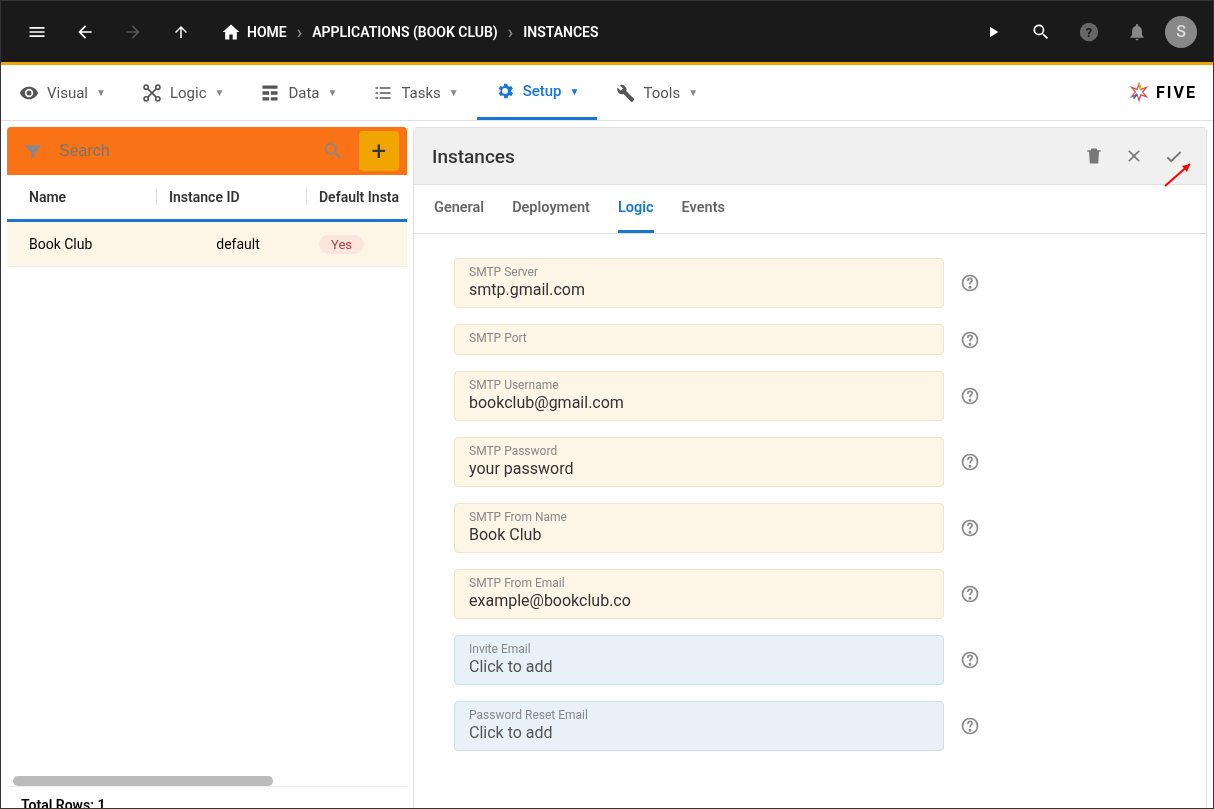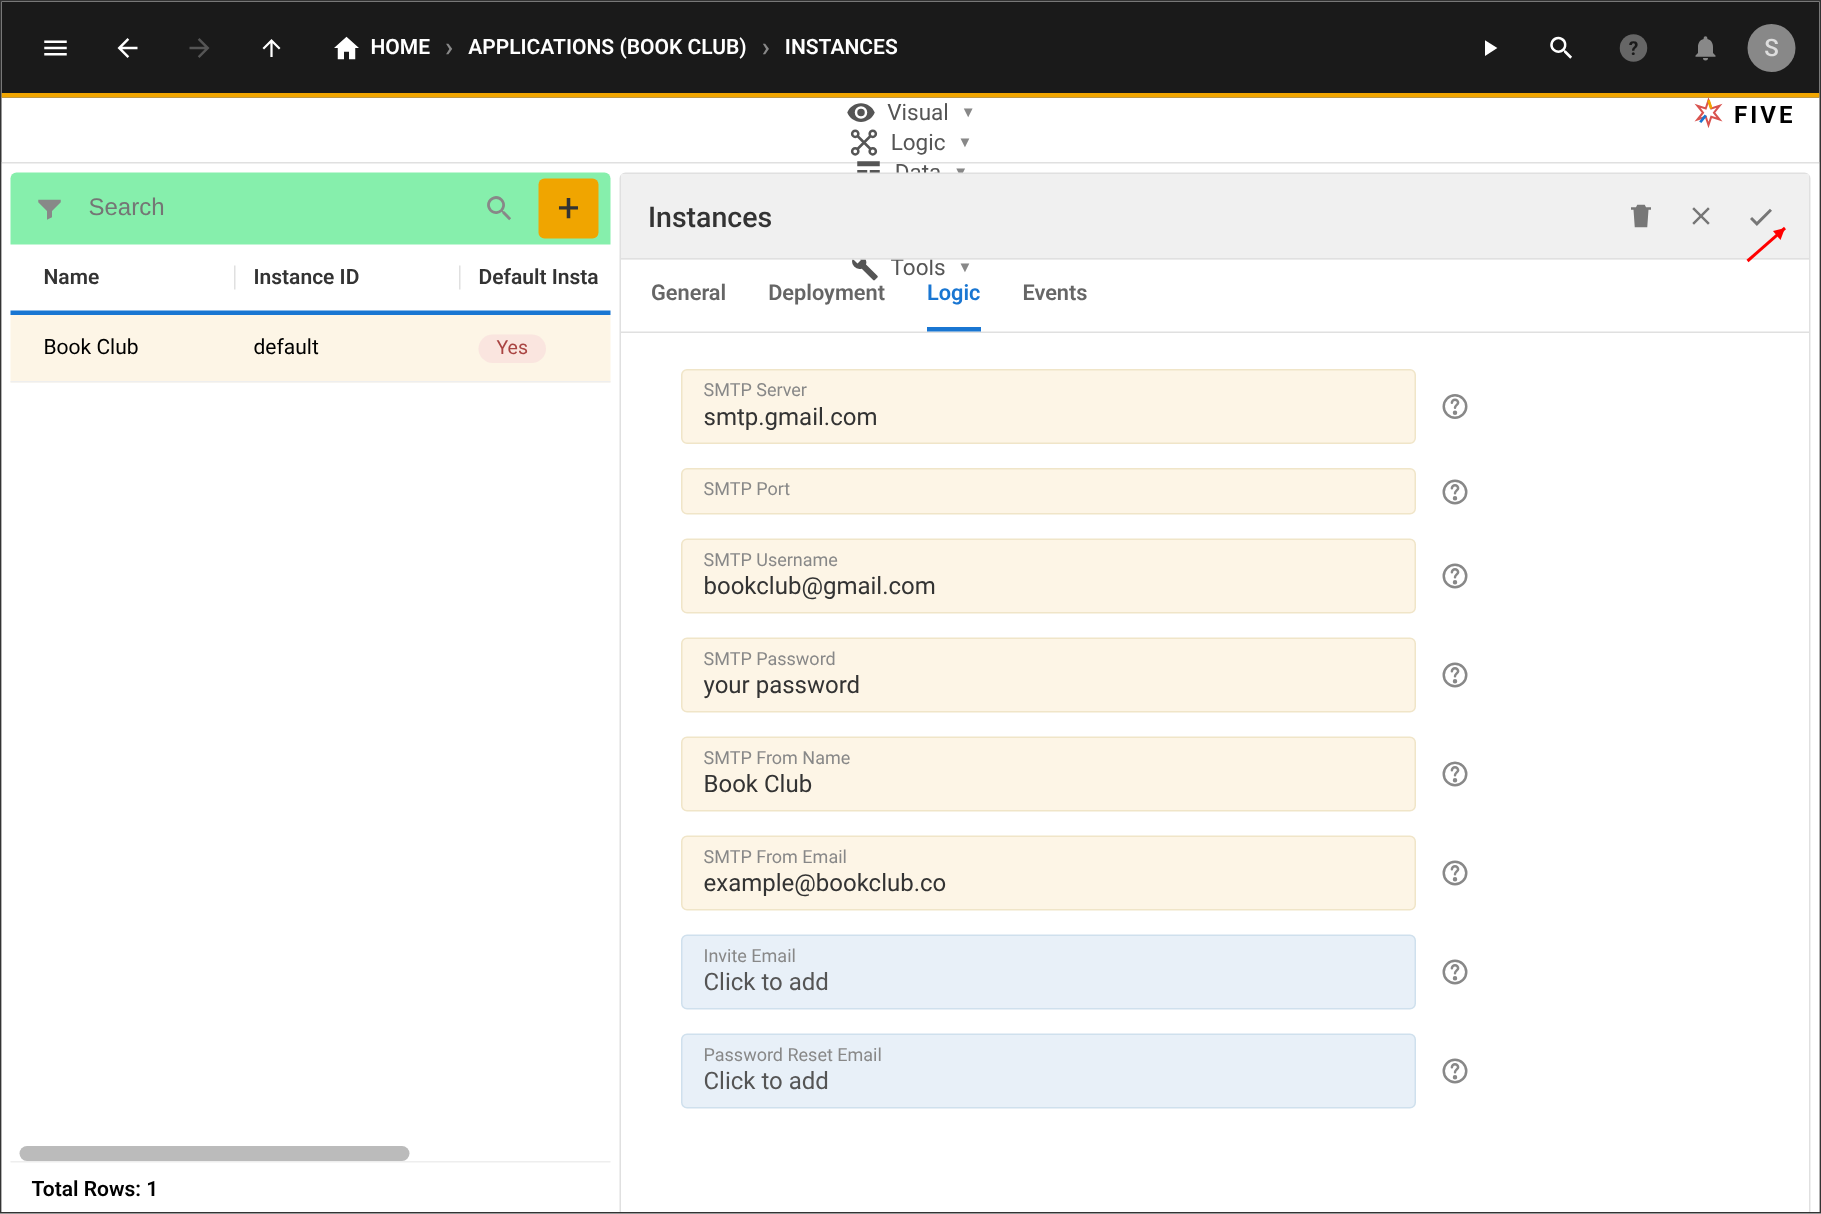--- a/index.html
+++ b/index.html
@@ -10,43 +10,43 @@
 .topbar-left { display: flex; align-items: center; gap: 8px; }
 .icon-btn { width: 40px; height: 40px; display: flex; align-items: center; justify-content: center; color: #fff; cursor: pointer; border-radius: 50%; }
 .icon-btn.disabled { color: #555; }
 .breadcrumb { display: flex; align-items: center; color: #fff; font-size: 14px; font-weight: 600; gap: 6px; margin-left: 8px; }
 .breadcrumb .crumb { display: flex; align-items: center; gap: 6px; padding: 0 4px; }
 .breadcrumb .chev { color: #888; font-size: 18px; }
 .topbar-right { margin-left: auto; display: flex; align-items: center; gap: 8px; }
 .avatar { width: 32px; height: 32px; border-radius: 50%; background: #888; display: flex; align-items: center; justify-content: center; color: #ddd; font-weight: 500; }
 
 
-.menubar { height: 44px; display: flex; align-items: center; border-bottom: 1px solid #e0e0e0; position: relative; flex-direction: column; }
+.menubar { height: 56px; display: flex; align-items: center; border-bottom: 1px solid #e0e0e0; position: relative; }
 .menu-item { display: flex; align-items: center; gap: 8px; padding: 0 18px; height: 100%; color: #555; font-size: 15px; cursor: pointer; }
 .menu-item.active { color: #1976d2; border-bottom: 3px solid #1976d2; font-weight: 500; }
 .menu-item .tri { font-size: 10px; color: #888; }
 .menu-item.active .tri { color: #1976d2; }
 .logo { position: absolute; right: 16px; display: flex; align-items: center; gap: 6px; font-weight: 700; letter-spacing: 2px; font-size: 16px; }
 
 
 .main { display: flex; height: calc(100% - 99px); padding: 6px; gap: 6px; background: #fff; }
 .left-panel { width: 400px; display: flex; flex-direction: column; }
-.search-row { display: flex; align-items: center; padding: 4px 8px; background: #86efac; border-radius: 4px 4px 0 0; }
+.search-row { display: flex; align-items: center; padding: 4px 8px; background: #f97316; border-radius: 4px 4px 0 0; }
 .filter-ic { width: 36px; color: #888; display:flex; align-items:center; justify-content:center;}
 .search-input { flex: 1; border: none; background: transparent; font-size: 16px; padding: 8px; outline: none; color: #333; }
 .search-ic { width: 40px; color: #888; display:flex; align-items:center; justify-content:center;}
 .add-btn { width: 40px; height: 40px; background: #f0a500; border-radius: 4px; display: flex; align-items: center; justify-content: center; font-size: 26px; color: #333; cursor:pointer; margin-left:6px; }
 
 .table-head { display: flex; padding: 14px 0; font-weight: 600; font-size: 14px; color: #333; border-bottom: 3px solid #1976d2; }
 .table-head .col1 { width: 150px; padding-left: 22px; border-right: 1px solid #e0e0e0; }
 .table-head .col2 { width: 150px; padding-left: 12px; border-right: 1px solid #e0e0e0; }
 .table-head .col3 { flex:1; padding-left: 12px; overflow:hidden; white-space:nowrap; }
 .table-row { display: flex; padding: 14px 0; font-size: 14px; background: #fdf5e6; border-bottom: 1px solid #eee; }
 .table-row .col1 { width: 150px; padding-left: 22px;}
-.table-row .col2 { width: 150px; padding-left: 12px; }
+.table-row .col2 { width: 150px; padding-left: 12px; text-align: center; }
 .table-row .col3 { flex:1; padding-left: 12px; }
 .badge-yes { background: #f8d7da88; color: #a94442; padding: 2px 12px; border-radius: 12px; font-size: 13px; }
 
 .table-scroll { flex:1; position:relative; }
 .hscroll { position:absolute; bottom:0; left:6px; height:10px; width: 260px; background: #bbb; border-radius:5px; }
 .total-row { padding: 10px 14px; font-weight: 600; font-size: 14px; border-top:1px solid #eee;}
 
 .right-panel { flex: 1; display: flex; flex-direction: column; border: 1px solid #e0e0e0; border-radius: 4px; }
 .rp-header { display: flex; align-items: center; padding: 14px 18px; background: #f0f0f0; border-bottom: 1px solid #e0e0e0; }
 .rp-title { font-size: 19px; font-weight: 500; color: #333; }

